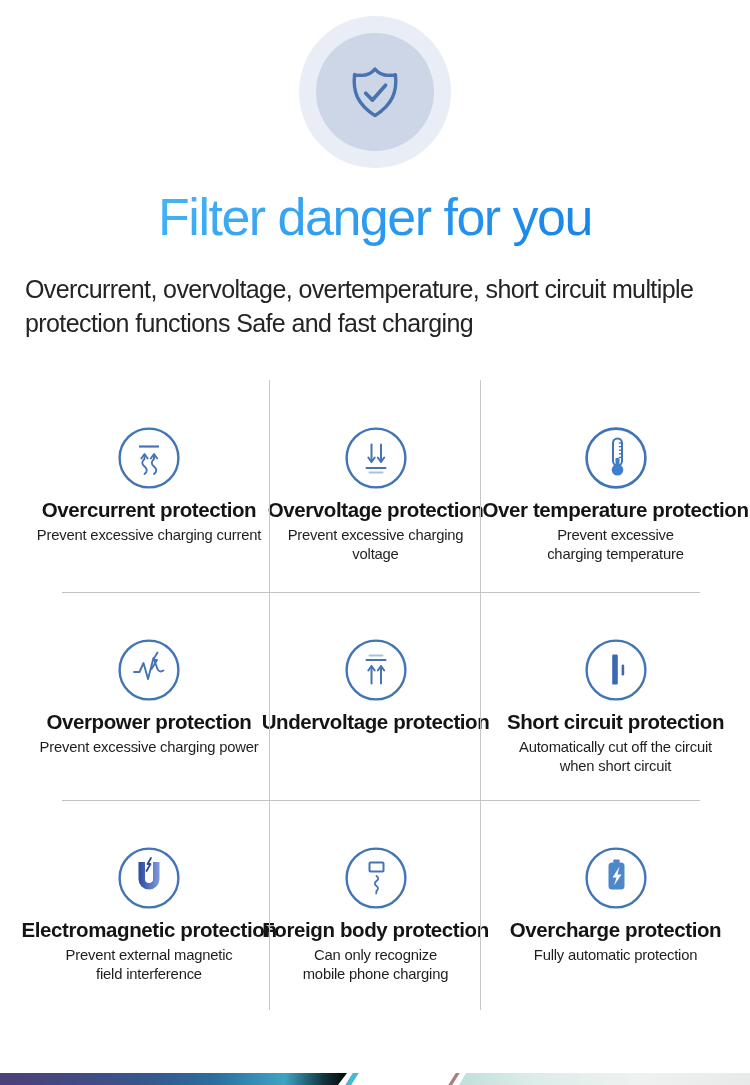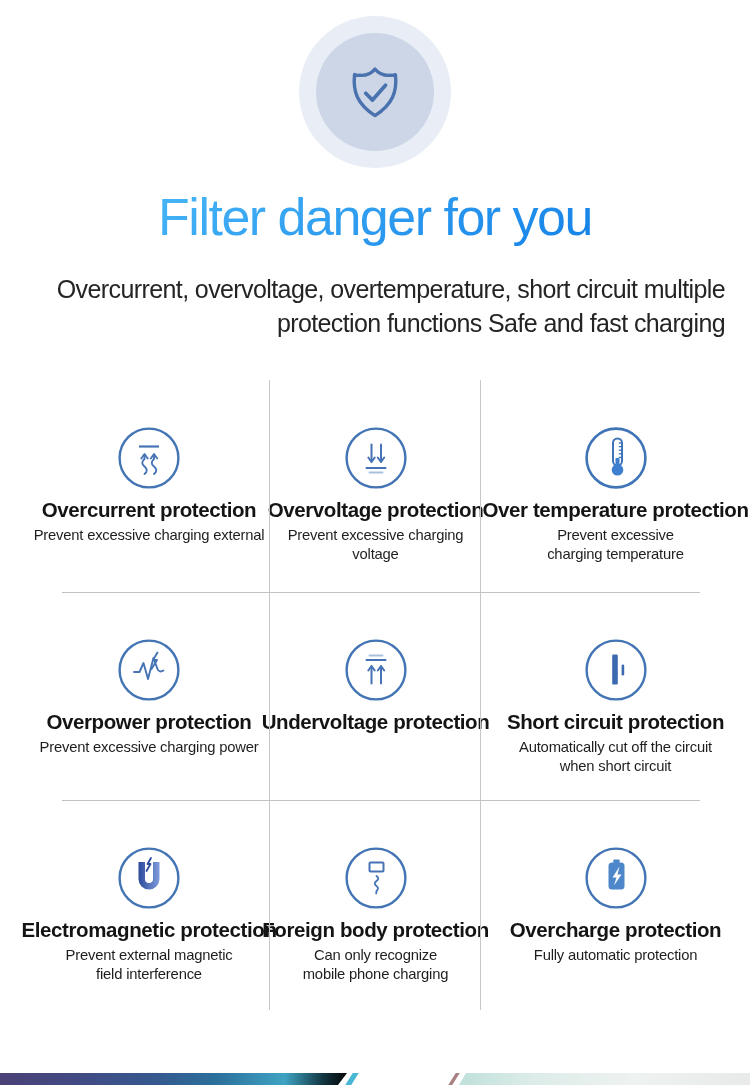--- a/index.html
+++ b/index.html
@@ -12,21 +12,21 @@
          display:flex;align-items:center;justify-content:center;}
   .badge-inner{width:118px;height:118px;border-radius:50%;background:#ccd6e7;
          display:flex;align-items:center;justify-content:center;}
 
   
   .title{position:absolute;top:188px;left:0;right:0;text-align:center;
          font-size:52px;font-weight:normal;letter-spacing:-1.5px;line-height:1.15;
          background:linear-gradient(150deg,#4ab9f7 15%,#0d7ae6 90%);
          -webkit-background-clip:text;background-clip:text;
          color:transparent;}
-  .subtitle{position:absolute;top:272px;left:25px;right:25px;text-align:right;
+  .subtitle{position:absolute;top:272px;left:25px;right:25px;text-align:left;
          font-size:25px;line-height:34px;color:#242424;letter-spacing:-0.6px;
          white-space:pre-line;}
 
   
   .grid{position:absolute;top:380px;left:0;width:750px;height:630px;
         display:grid;grid-template-columns:270px 211px 269px;
         grid-template-rows:212px 208px 210px;}
   .vline{position:absolute;top:0;height:630px;width:1px;background:#c7c7c7;}
   .vline.v1{left:269px;}
   .vline.v2{left:480px;}
@@ -86,21 +86,21 @@
         <circle cx="31" cy="31" r="29.4" fill="none" stroke="#4374b4" stroke-width="2.4"></circle>
         <line x1="21" y1="19.5" x2="41" y2="19.5" stroke="#4573b5" stroke-width="2.2"></line>
         <g fill="none" stroke="#4573b5" stroke-width="1.9" stroke-linecap="round" stroke-linejoin="round">
           <path d="M26.5 47 c3 -2.5 3 -5 0 -7.5 c-3 -2.5 -3 -5 0 -7.5 l0 -3"></path>
           <path d="M23.3 31.5 L26.5 27 L29.7 31.5"></path>
           <path d="M36 47 c3 -2.5 3 -5 0 -7.5 c-3 -2.5 -3 -5 0 -7.5 l0 -3"></path>
           <path d="M32.8 31.5 L36 27 L39.2 31.5"></path>
         </g>
       </svg>
       <h3>Overcurrent protection</h3>
-      <p>Prevent excessive charging external</p>
+      <p>Prevent excessive charging current</p>
     </div>
 
     <div class="card c2">
       <svg class="icon-svg" width="62" height="62" viewBox="0 0 62 62">
         <circle cx="31" cy="31" r="29.4" fill="none" stroke="#4374b4" stroke-width="2.4"></circle>
         <g fill="none" stroke="#4573b5" stroke-width="2" stroke-linecap="round" stroke-linejoin="round">
           <path d="M26.5 17.5 V34.5"></path>
             <path d="M23.3 30.5 L26.5 35 L29.7 30.5"></path>
           <path d="M36 17.5 V34.5"></path>
             <path d="M32.8 30.5 L36 35 L39.2 30.5"></path>

